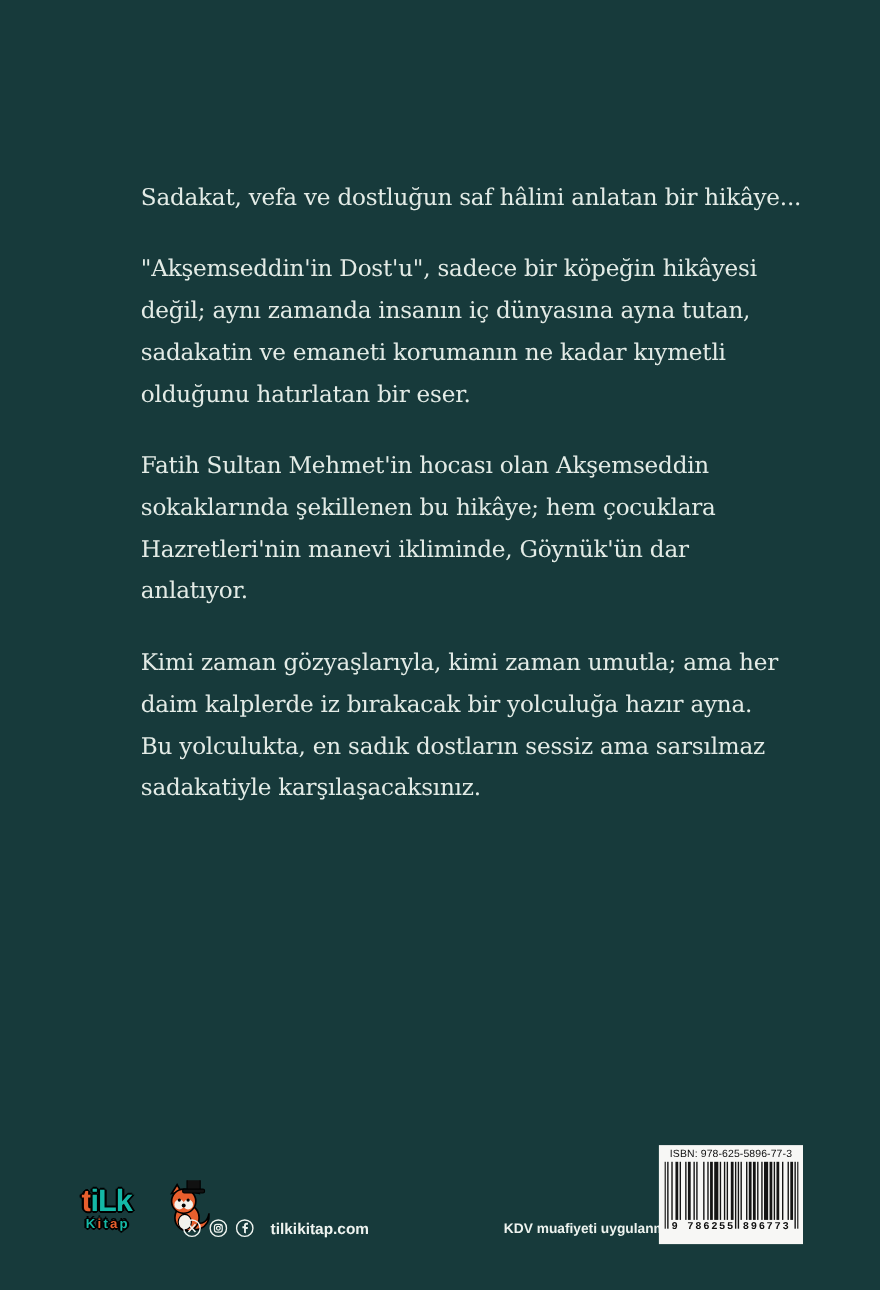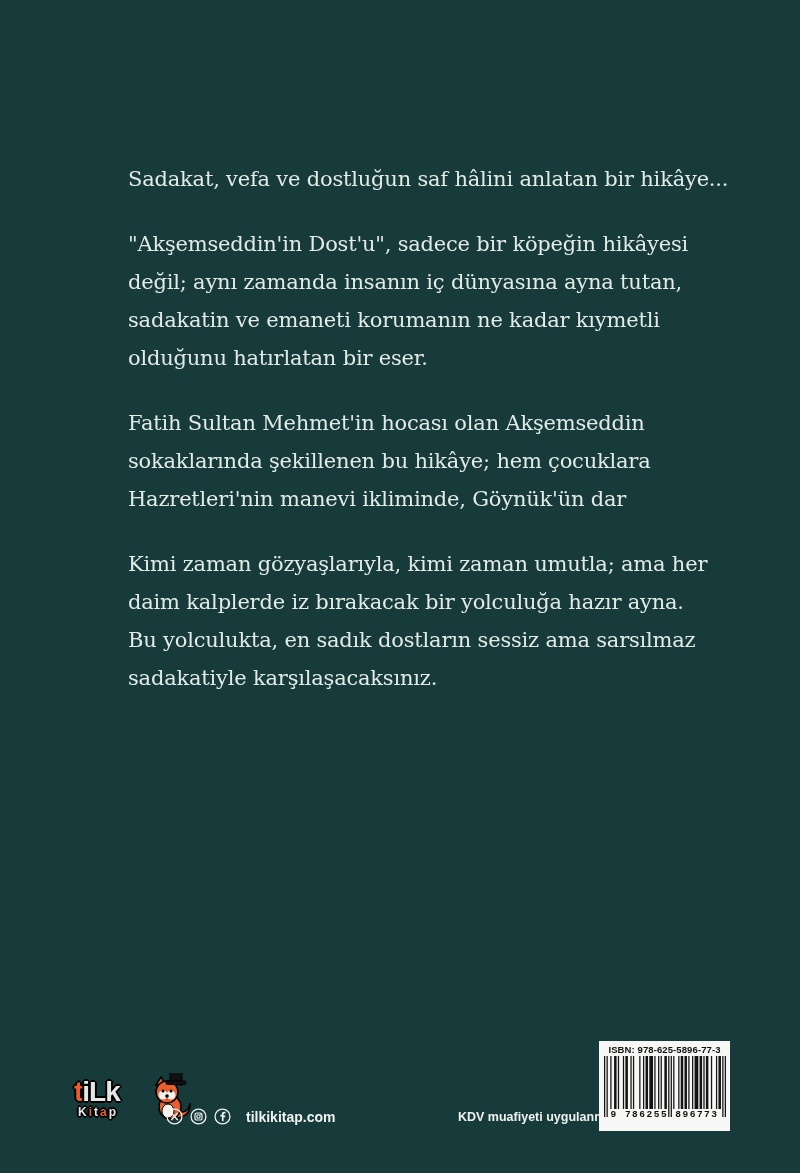--- a/index.html
+++ b/index.html
@@ -33,21 +33,21 @@
                 -1px -1px #000, 1px 1px #000, 1px -1px #000, -1px 1px #000;
   }
   .logo-word2 {
     font-family:"Liberation Sans", sans-serif;
     font-weight:bold; font-size:12px; line-height:13px; letter-spacing:2px;
     margin-left:4px; margin-top:1px;
     text-shadow:-2px 0 #000, 2px 0 #000, 0 -2px #000, 0 2px #000,
                 -1px -1px #000, 1px 1px #000, 1px -1px #000, -1px 1px #000;
   }
   .lc-o { color:#e85f2d; }
-  .lc-w { color:#e5e5e5; }
+  .lc-w { color:#14b8a6; }
   .logo-fox { position:absolute; left:72px; top:-6px; }
   .social-row {
     position:absolute; left:166px; top:1108px;
     display:flex; align-items:center; gap:7px;justify-content:center;
   }
   .social-icon { width:17px; height:17px; display:block; }
   .website {
     font-family:"Liberation Sans", sans-serif;
     font-weight:bold; font-size:14px; color:#eef3ef;
     letter-spacing:0px; margin-left:8px;
@@ -58,21 +58,21 @@
     font-weight:bold; font-size:12.5px; color:#eef3ef;
   }
   
   .barcode-box {
     position:absolute; left:599px; top:1041px; width:131px; height:90px;
     background:#f7f7f5; padding:2px 3px 0 3px;
     display:flex; flex-direction:column; align-items:center;
   }
   .isbn-label {
     font-family:"Liberation Sans", sans-serif;
-    font-size:9.5px; font-weight:bold; color:#101010;
+    font-size:9.5px; font-weight:normal; color:#101010;
     white-space:nowrap; letter-spacing:0.1px; line-height:13px;
   }
   .bars-svg { width:122px; height:62px; display:block; }
   .barcode-digits {
     font-family:Liberation Mono, monospace;
     font-size:9.5px; font-weight:bold; color:#101010;
     letter-spacing:1.5px; line-height:11px; margin-top:-9px;
     background:transparent; white-space:pre;text-align:right;
   }
 </style>
@@ -88,20 +88,21 @@
       <div class="para">
         <div class="line">"Akşemseddin'in Dost'u", sadece bir köpeğin hikâyesi</div>
         <div class="line">değil; aynı zamanda insanın iç dünyasına ayna tutan,</div>
         <div class="line">sadakatin ve emaneti korumanın ne kadar kıymetli</div>
         <div class="line">olduğunu hatırlatan bir eser.</div>
       </div>
       <div class="para">
         <div class="line">Fatih Sultan Mehmet'in hocası olan Akşemseddin</div>
         <div class="line">sokaklarında şekillenen bu hikâye; hem çocuklara</div>
         <div class="line">Hazretleri'nin manevi ikliminde, Göynük'ün dar</div>
+        <div class="line">anlatıyor.</div>
       </div>
       <div class="para">
         <div class="line">Kimi zaman gözyaşlarıyla, kimi zaman umutla; ama her</div>
         <div class="line">daim kalplerde iz bırakacak bir yolculuğa hazır ayna.</div>
         <div class="line">Bu yolculukta, en sadık dostların sessiz ama sarsılmaz</div>
         <div class="line">sadakatiyle karşılaşacaksınız.</div>
       </div>
     </main>
 
   <div class="logo">

